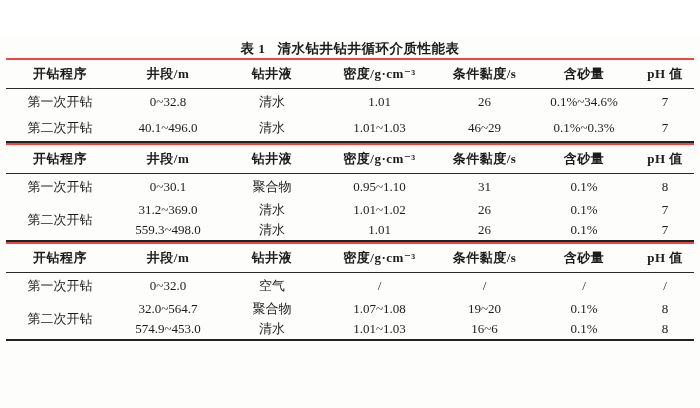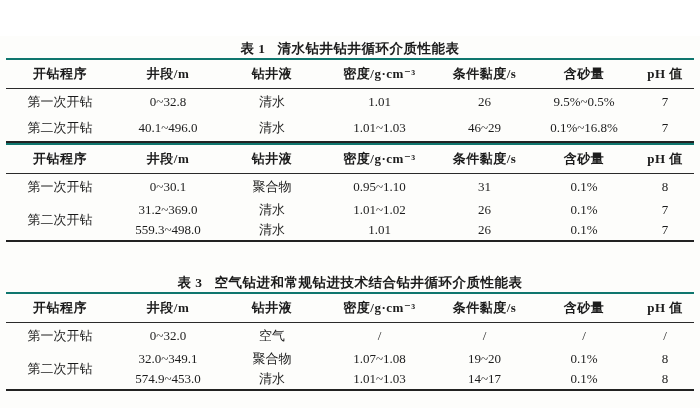--- a/index.html
+++ b/index.html
@@ -21,21 +21,21 @@
   }
   .caption .cap-label{margin-right:12px;}
   .caption-1{padding-top:4px;}
   .caption-2{margin-top:26px;}
   .caption-3{margin-top:32px;}
   table.sci{
     width:688px;
     margin:0 auto;
     border-collapse:collapse;
     table-layout:fixed;
-    border-top:2px solid #0f766e;
+    border-top:2px solid #ef4444;
     border-bottom:2px solid #222;
   }
   .t1{margin-top:2px;}
   .t2,.t3{margin-top:6px;}
   th,td{
     padding:0;
     text-align:center;
     vertical-align:middle;
     font-size:13px;
     white-space:nowrap;
@@ -93,30 +93,30 @@
         <th>pH 值</th>
       </tr>
     </thead>
     <tbody>
       <tr>
         <td>第一次开钻</td>
         <td>0~32.8</td>
         <td>清水</td>
         <td>1.01</td>
         <td>26</td>
-        <td>9.5%~0.5%</td>
+        <td>0.1%~34.6%</td>
         <td>7</td>
       </tr>
       <tr>
         <td>第二次开钻</td>
         <td>40.1~496.0</td>
         <td>清水</td>
         <td>1.01~1.03</td>
         <td>46~29</td>
-        <td>0.1%~16.8%</td>
+        <td>0.1%~0.3%</td>
         <td>7</td>
       </tr>
     </tbody>
   </table>
 
   <table class="sci t2">
     <colgroup>
       <col style="width:108px">
         <col style="width:108px">
         <col style="width:100px">
@@ -159,23 +159,20 @@
         <td class="sub">559.3~498.0</td>
         <td class="sub">清水</td>
         <td class="sub">1.01</td>
         <td class="sub">26</td>
         <td class="sub">0.1%</td>
         <td class="sub">7</td>
       </tr>
     </tbody>
   </table>
 
-  <div class="caption caption-3">
-    <span class="cap-label">表 3</span><span>空气钻进和常规钻进技术结合钻井循环介质性能表</span>
-  </div>
   <table class="sci t3">
     <colgroup>
       <col style="width:108px">
         <col style="width:108px">
         <col style="width:100px">
       <col style="width:115px">
         <col style="width:95px">
         <col style="width:104px">
         <col style="width:58px">
     </colgroup>
@@ -195,32 +192,32 @@
         <td class="single">第一次开钻</td>
         <td class="single">0~32.0</td>
         <td class="single">空气</td>
         <td class="single">/</td>
         <td class="single">/</td>
         <td class="single">/</td>
         <td class="single">/</td>
       </tr>
       <tr>
         <td class="sub" rowspan="2">第二次开钻</td>
-        <td class="sub">32.0~349.1</td>
+        <td class="sub">32.0~564.7</td>
         <td class="sub">聚合物</td>
         <td class="sub">1.07~1.08</td>
         <td class="sub">19~20</td>
         <td class="sub">0.1%</td>
         <td class="sub">8</td>
       </tr>
       <tr>
         <td class="sub">574.9~453.0</td>
         <td class="sub">清水</td>
         <td class="sub">1.01~1.03</td>
-        <td class="sub">14~17</td>
+        <td class="sub">16~6</td>
         <td class="sub">0.1%</td>
         <td class="sub">8</td>
       </tr>
     </tbody>
   </table>
 
   <div class="watermark">www.Egas.cn</div>
 </div>
 
 </body></html>

